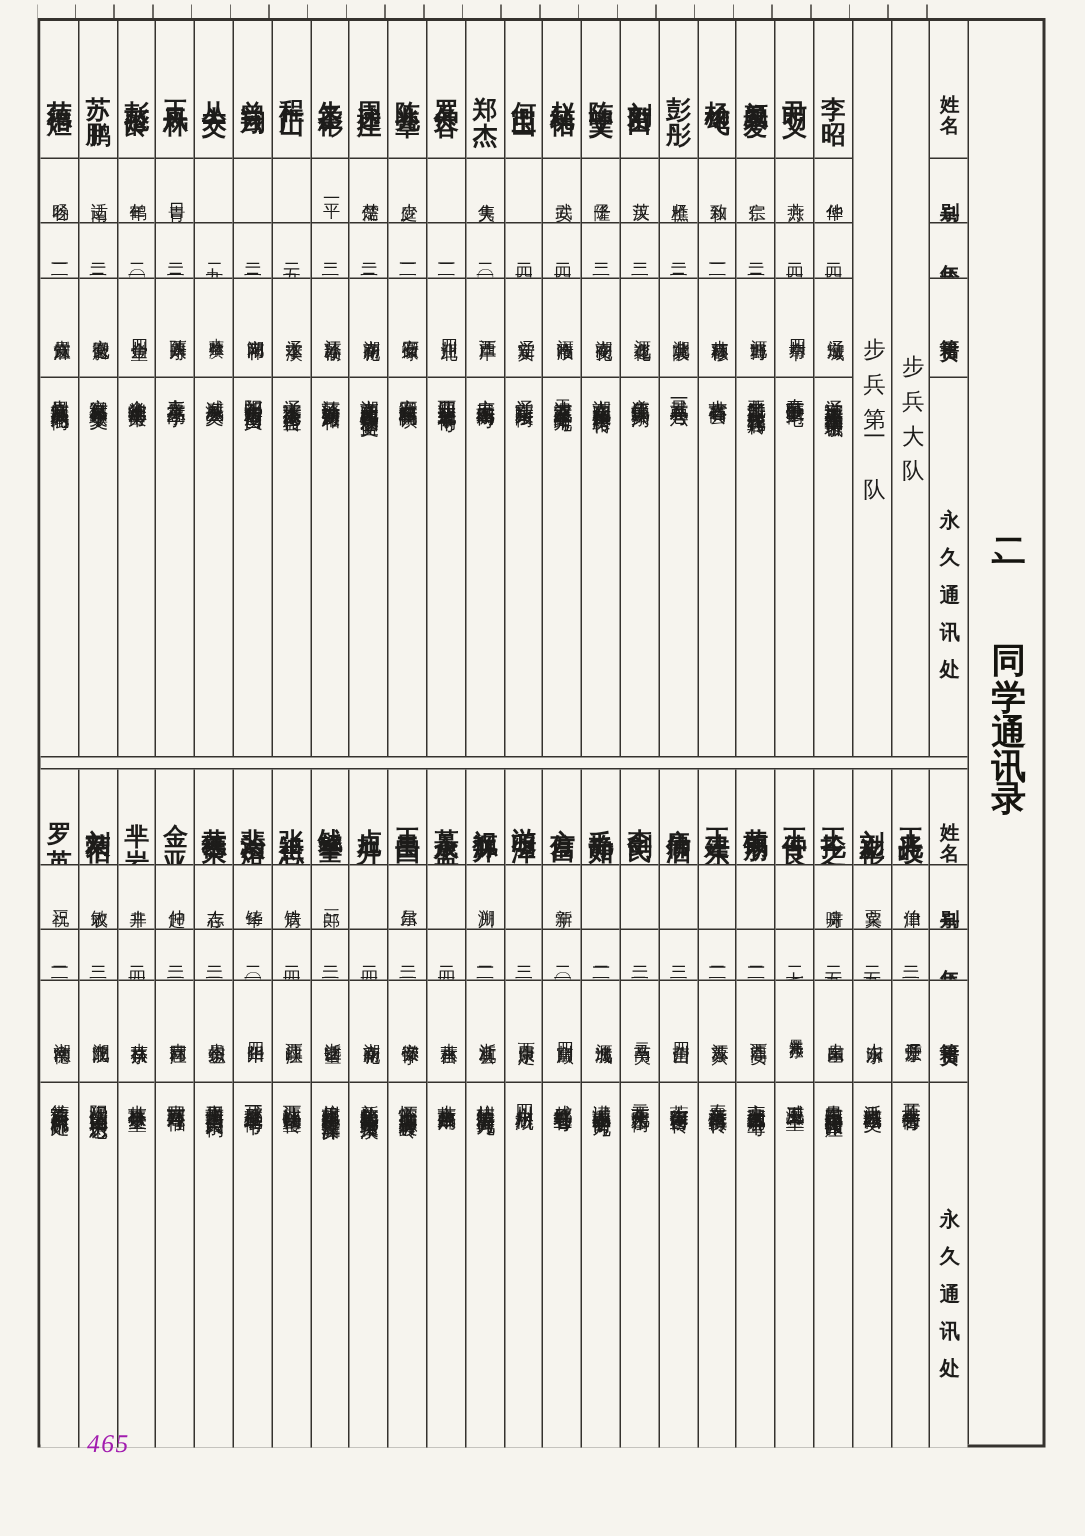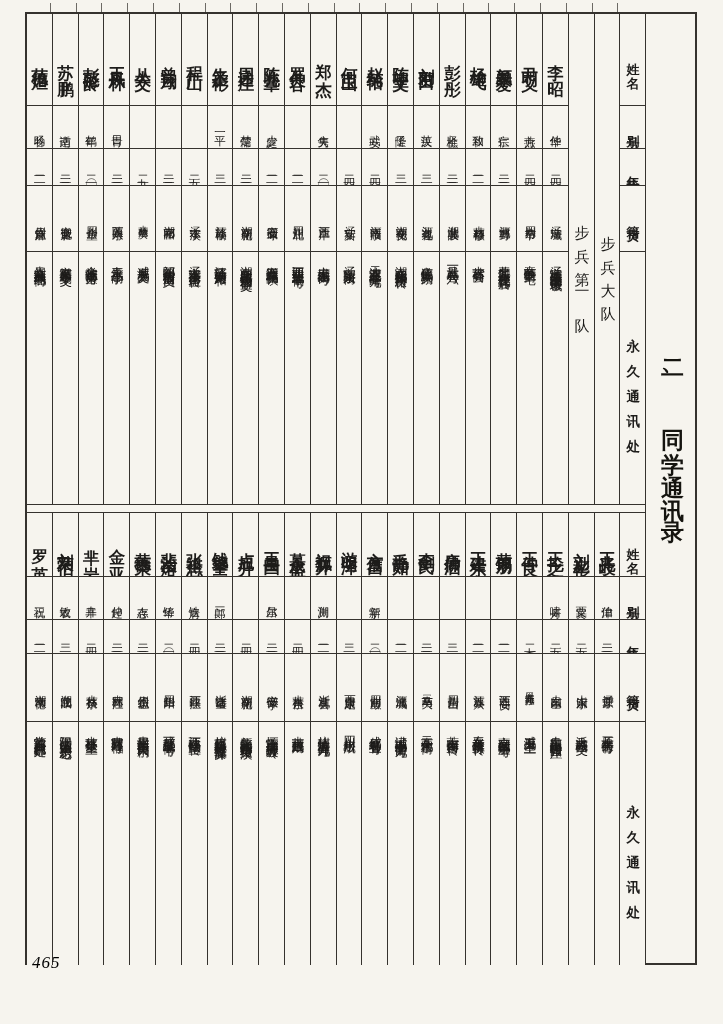--- a/index.html
+++ b/index.html
@@ -79,22 +79,22 @@
   .margin-strip{
     position:absolute;left:618px;top:0;width:54px;height:100%;
     border-left:1.5px solid var(--line);box-sizing:border-box;
   }
   .margin-title{
     position:absolute;left:50%;transform:translateX(-50%);top:328px;
     writing-mode:vertical-rl;text-orientation:upright;
     font-size:23px;font-weight:700;letter-spacing:1.0em;line-height:1;color:#15140f;
   }
   .page-number{
-    position:absolute;left:32px;top:953px;font-size:17px;font-style:italic;
-    font-family:"Liberation Serif","DejaVu Serif",serif;color:#000000;letter-spacing:.06em;
+    position:absolute;left:58px;top:953px;font-size:17px;font-style:italic;
+    font-family:"Liberation Serif","DejaVu Serif",serif;color:#a21caf;letter-spacing:.06em;
   }
 </style>
 </head>
 <body>
 
 <div class="sheet">
   <div class="top-ticks"></div>
   <div class="frame">
     <div class="tablewrap">
       <section class="table" id="table-0">

